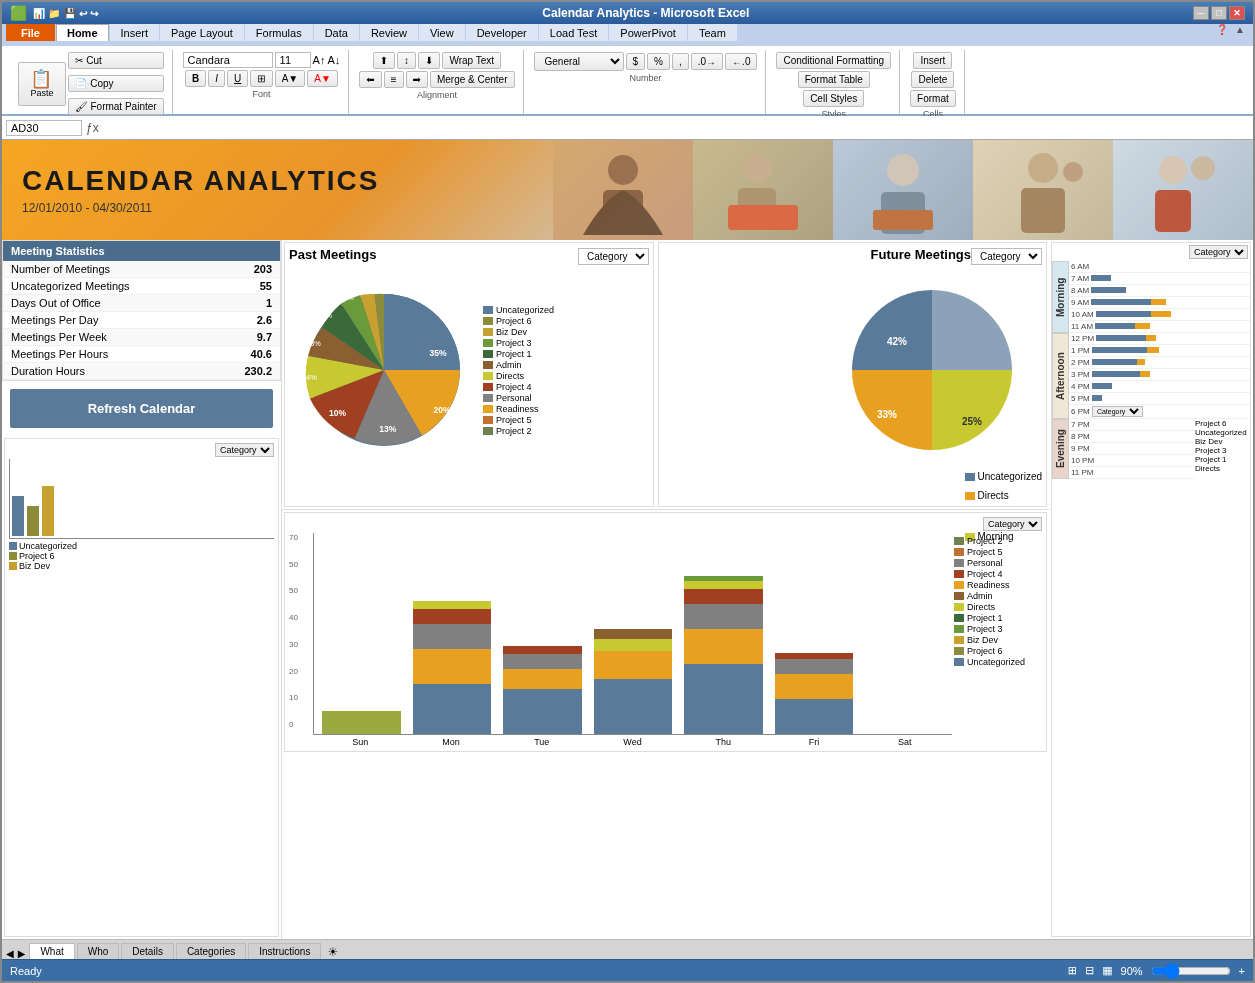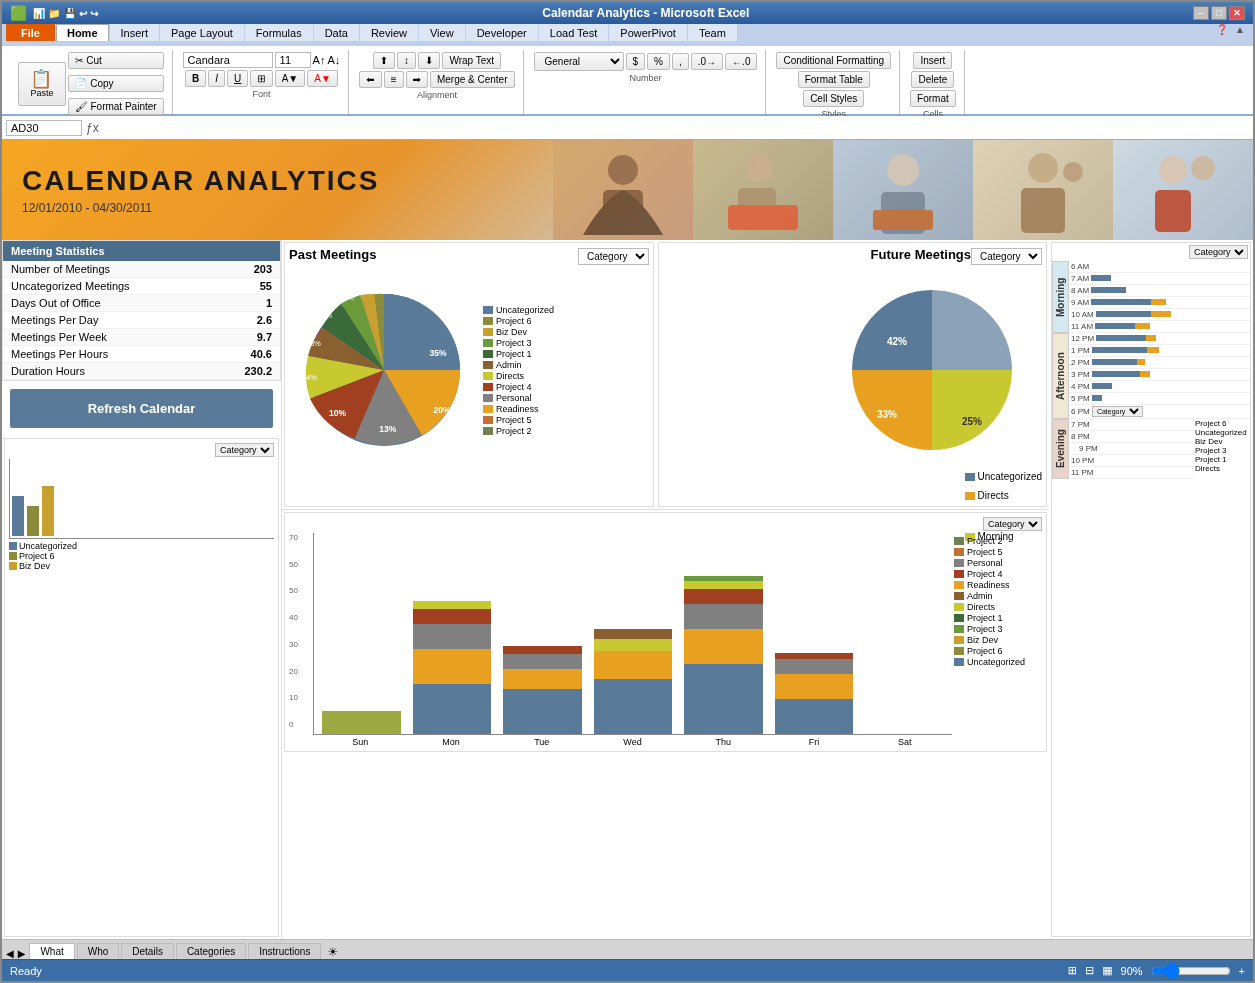--- a/index.html
+++ b/index.html
@@ -642,21 +642,21 @@
                   <select style="font-size:7px;border:1px solid #bbb;"><option>Category</option></select>
                 </div>
               </div>
             </div>
 
             <div style="display:flex;">
               <div class="section-label" style="background:#e8d4c8;">Evening</div>
               <div style="flex:1;">
                 <div style="font-size:8px;color:#444;padding:1px 2px;border-bottom:1px solid #f0f0f0;">7 PM</div>
                 <div style="font-size:8px;color:#444;padding:1px 2px;border-bottom:1px solid #f0f0f0;">8 PM</div>
-                <div style="font-size:8px;color:#444;padding:1px 10px;border-bottom:1px solid #f0f0f0;">9 PM</div>
+                <div style="font-size:8px;color:#444;padding:1px 2px;border-bottom:1px solid #f0f0f0;">9 PM</div>
                 <div style="font-size:8px;color:#444;padding:1px 2px;border-bottom:1px solid #f0f0f0;">10 PM</div>
                 <div style="font-size:8px;color:#444;padding:1px 2px;border-bottom:1px solid #f0f0f0;">11 PM</div>
               </div>
               <div style="font-size:8px;width:55px;">
                 <div>Project 6</div>
                 <div>Uncategorized</div>
                 <div>Biz Dev</div>
                 <div>Project 3</div>
                 <div>Project 1</div>
                 <div>Directs</div>

